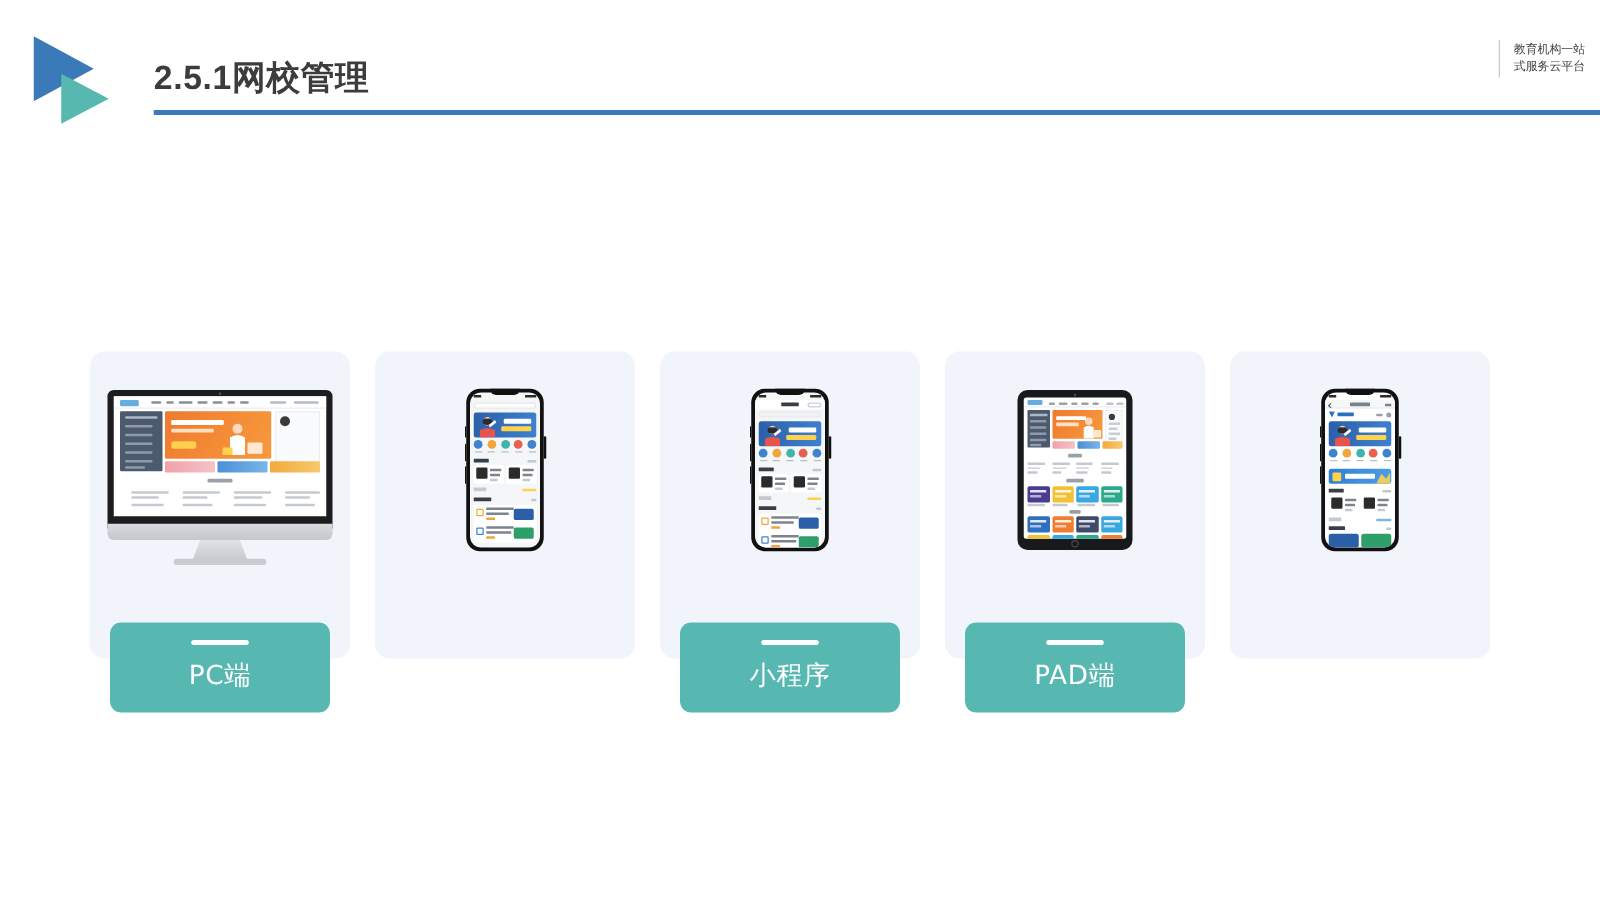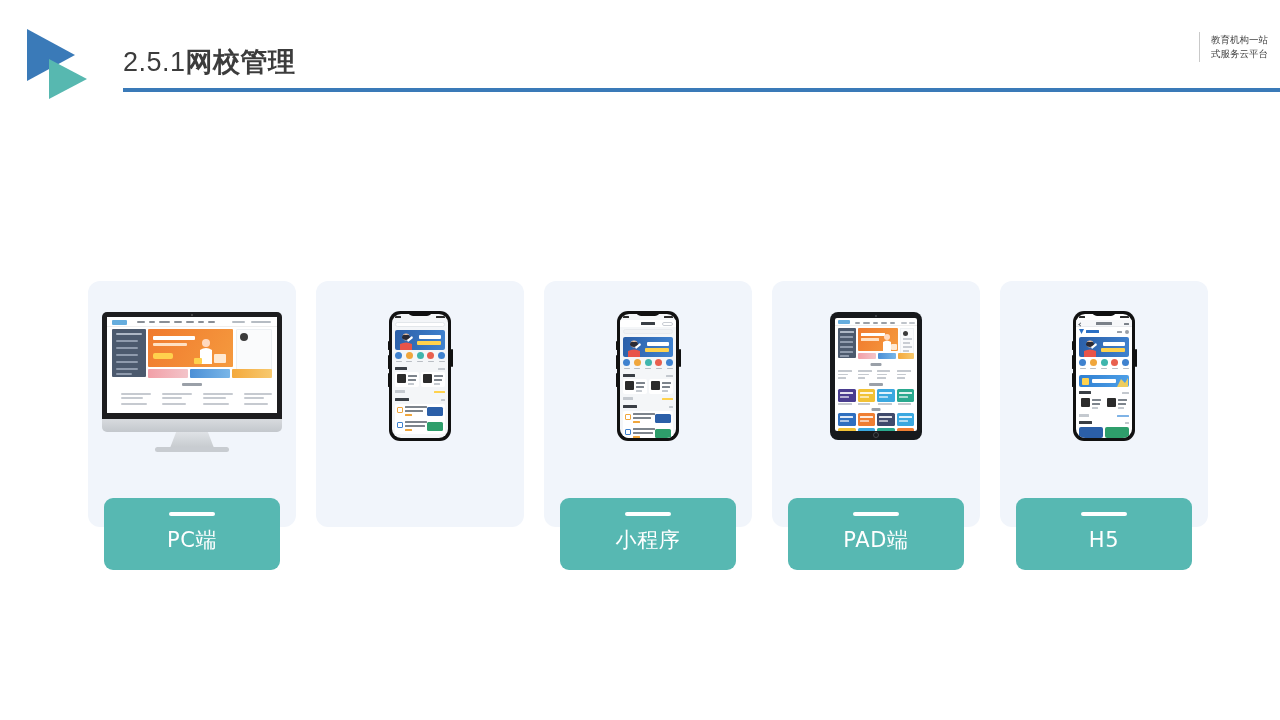--- a/index.html
+++ b/index.html
@@ -22,21 +22,21 @@
   }
   .tri-teal {
     position: absolute; left: 22px; top: 30px;
     width: 0; height: 0;
     border-top: 20px solid transparent;
     border-bottom: 20px solid transparent;
     border-left: 38px solid #57b8b0;
   }
   .title-wrap { position: absolute; left: 123px; top: 44px; }
   .title-text { font-size: 27px; color: #3c3c3c; letter-spacing: .5px; white-space: nowrap; }
-  .title-num { font-weight: 400; }
+  .title-num { font-weight: 700; }
   .title-main { font-weight: 700; }
   .header-rule {
     position: absolute; left: 123px; top: 88px;
     width: 1157px; height: 4px; background: #3a7ab8;
   }
 
   
   .brand { position: absolute; right: 12px; top: 32px; display: flex; align-items: center; gap: 9px; }
   .brand-left { display: flex; align-items: flex-end; gap: 4px; }
   .cloud-ico { width: 30px; height: 30px; position: relative; margin-bottom: 4px; }
@@ -48,21 +48,21 @@
 
   
   .para {
     position: absolute; left: 88px; top: 130px; width: 1125px;
     font-size: 19.5px; line-height: 32px; color: #1d1d1d;
     font-family: "DejaVu Sans", "Liberation Sans", sans-serif;
   }
   .para .l2 { display: block; }
 
   
-  .cards { position: absolute; left: 88px; top: 281px; display: flex; gap: 20px; }
+  .cards { position: absolute; left: 72px; top: 281px; display: flex; gap: 20px; }
   .card { position: relative; width: 208px; height: 292px; }
   .card-bg {
     position: absolute; left: 0; top: 0; width: 208px; height: 246px;
     background: #f1f5fb; border-radius: 12px;
   }
   .device-zone {
     position: absolute; left: 0; top: 0; width: 208px; height: 190px;
     display: flex; align-items: center; justify-content: center;
   }
   .label-btn {
@@ -701,20 +701,16 @@
               </div>
             <div class="p-sec" style="top:107px">
                 <u style="width:13px;background:#3a3f45"></u>
                 <s style="width:4px"></s>
               </div>
             <div style="position:absolute;left:3px;top:113px;width:24px;height:11px;border-radius:2px;background:#2b5fa8"></div>
             <div style="position:absolute;left:29px;top:113px;width:24px;height:11px;border-radius:2px;background:#2e9e6b"></div>
           </div>
         </div>
       </div>
-      <div class="label-btn">
-        <div class="label-dash"></div>
-        <div class="label-text">H5</div>
-      </div>
     </div>
 
   </div>
 </div>
 
 </body></html>

